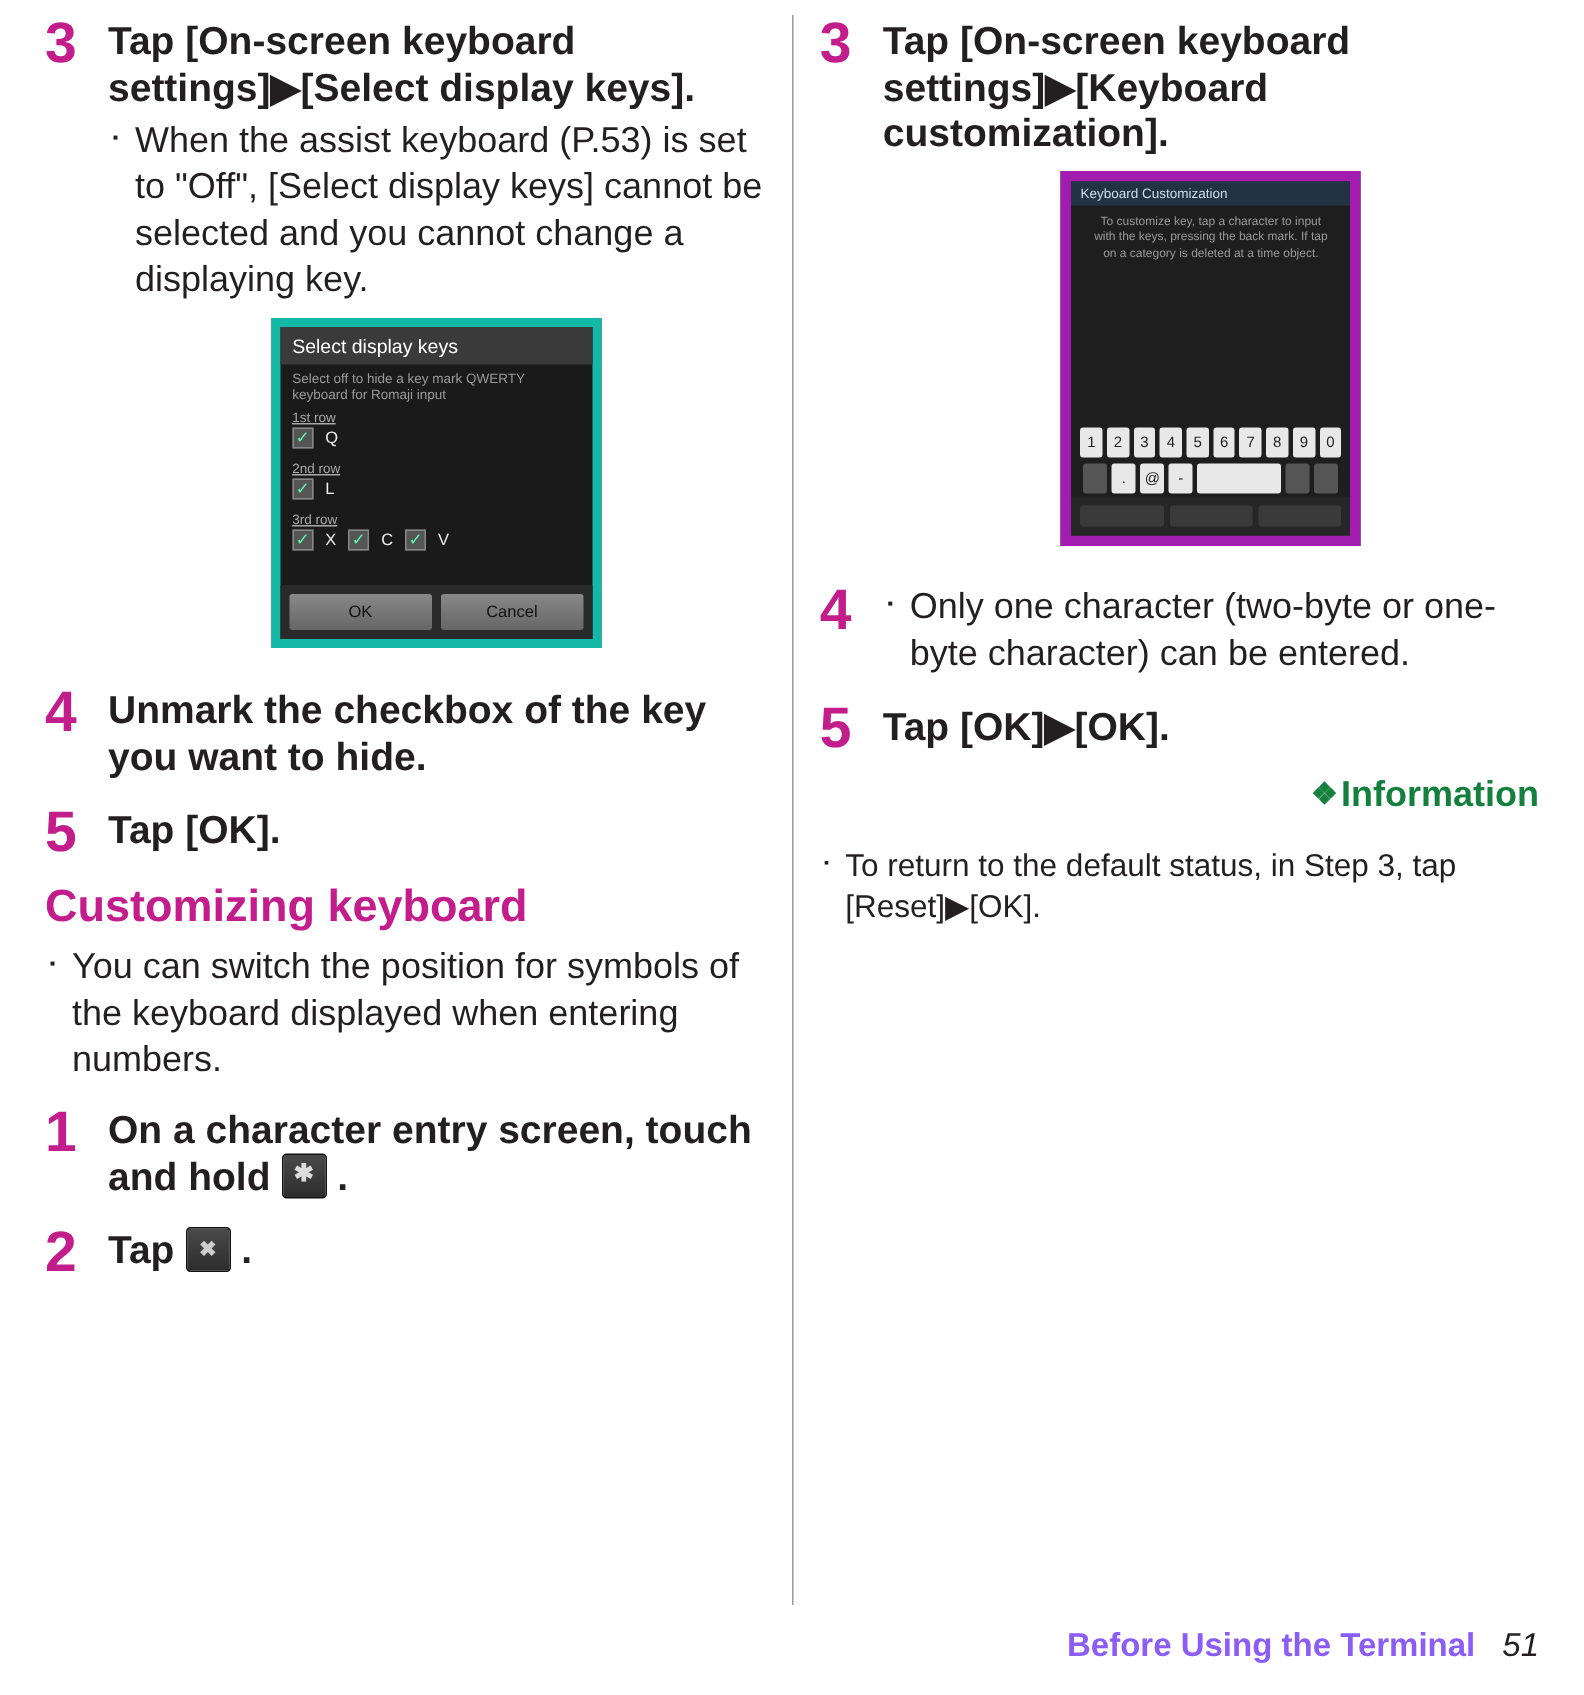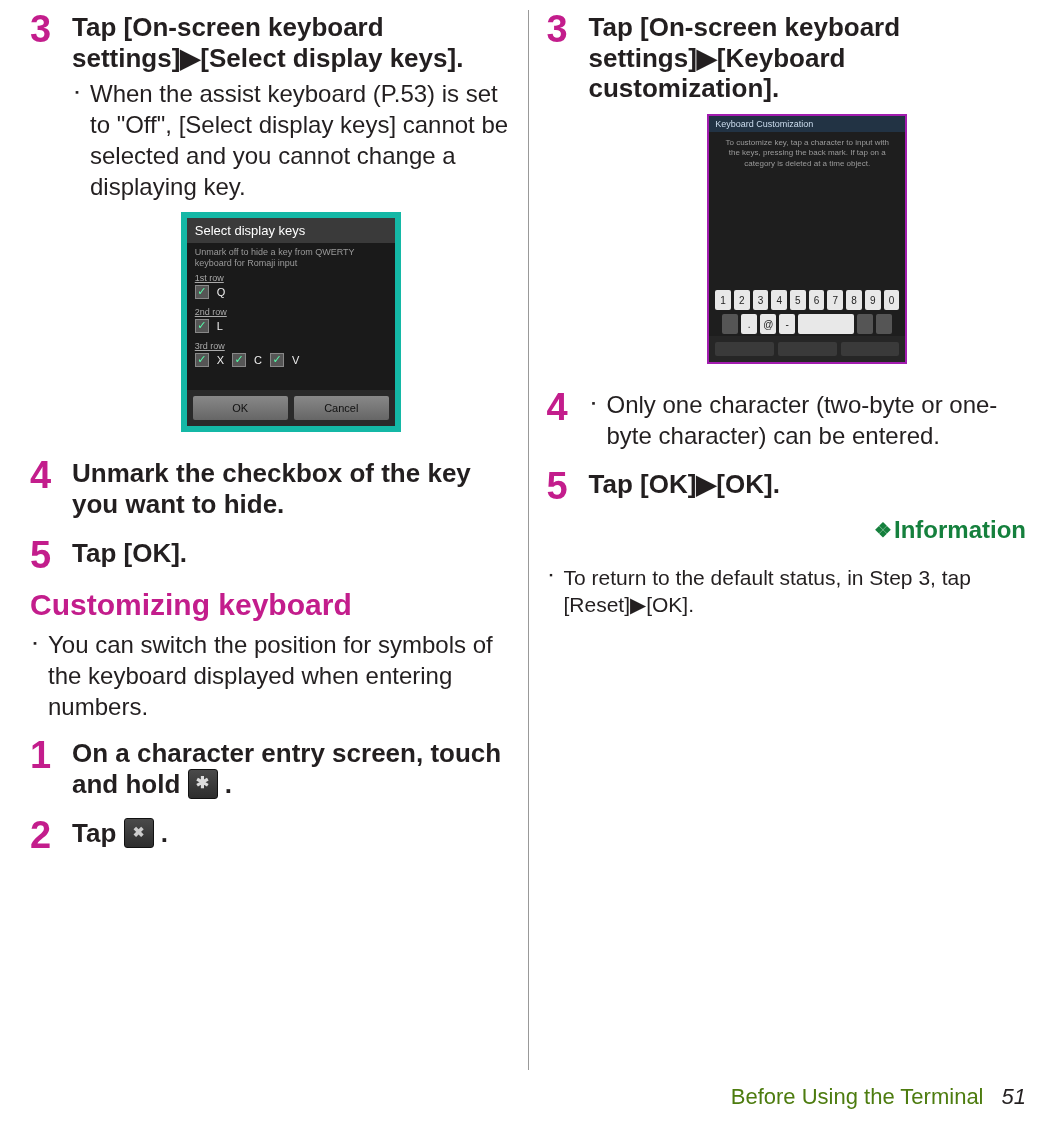--- a/index.html
+++ b/index.html
@@ -106,22 +106,22 @@
   .footer {
     position: absolute;
     bottom: 20px;
     right: 30px;
     font-size: 22px;
     display: flex;
     align-items: baseline;
     gap: 18px;
   }
   .footer-title {
-    color: #4d7c0f;
-    font-weight: 400;
+    color: #8b5cf6;
+    font-weight: 700;
   }
   .footer-page {
     color: #231f20;
     font-size: 22px;
     font-style: italic;
   }
   .screenshot {
     margin: 10px auto 14px auto;
   }
   .inline-icon {
@@ -164,21 +164,21 @@
   .ss1 .rowlbl { color:#aaa; font-size:9px;text-decoration:underline; }
   .ss1 .keys { display:flex; gap:8px; padding:2px 0 4px; align-items:center;}
   .ss1 .cb { width:14px; height:14px; background:#555; border:1px solid #888; display:inline-flex; align-items:center; justify-content:center;}
   .ss1 .cb.checked::after { content:"✓"; color:#5fa; font-size:11px; }
   .ss1 .kl { color:#eee; font-size:11px; }
   .ss1 .btns { margin-top:auto; background:#2a2a2a; display:flex; gap:6px; padding:6px; }
   .ss1 .btn { flex:1; background:linear-gradient(#888,#666); color:#111; font-size:11px; text-align:center; padding:6px 0; border-radius:2px; }
   
   .ss2 {
     width: 200px; height: 250px;
-    background:#1e1e1e; border:2px solid #a21caf;
+    background:#1e1e1e; border:7px solid #a21caf;
     display:flex; flex-direction:column;
     font-family: Arial, sans-serif;
   }
   .ss2 .hdr { background:#234; color:#cde; font-size:9px; padding:3px 6px; }
   .ss2 .msg { color:#9a9a9a; font-size:8px; text-align:center; padding:6px 12px 10px; line-height:1.3;}
   .ss2 .kbd { margin-top:auto; }
   .ss2 .krow { display:flex; gap:3px; justify-content:center; padding:2px 6px;}
   .ss2 .key { width:16px; height:20px; background:#e8e8e8; border-radius:2px; color:#222; font-size:10px; display:flex; align-items:center; justify-content:center;}
   .ss2 .key.dark { background:#555; color:#ddd; }
   .ss2 .key.wide { width:56px; }
@@ -198,21 +198,21 @@
         <div class="step-title">
           <span>Tap [On-screen keyboard settings]</span><span class="arrow">▶</span><span>[Select display keys].</span>
         </div>
         <div class="bullet">
           <div class="dot">･</div>
           <div class="txt">When the assist keyboard (P.53) is set to "Off", [Select display keys] cannot be selected and you cannot change a displaying key.</div>
         </div>
 
         <div class="screenshot ss1">
           <div class="titlebar">Select display keys</div>
-          <div class="desc">Unmark off to hide a key from QWERTY keyboard for Romaji input</div>
+          <div class="desc">Select off to hide a key mark QWERTY keyboard for Romaji input</div>
           <div class="row">
             <div class="rowlbl">1st row</div>
             <div class="keys">
                 <span class="cb checked"></span>
                 <span class="kl">Q</span>
               </div>
           </div>
           <div class="row">
             <div class="rowlbl">2nd row</div>
             <div class="keys">

